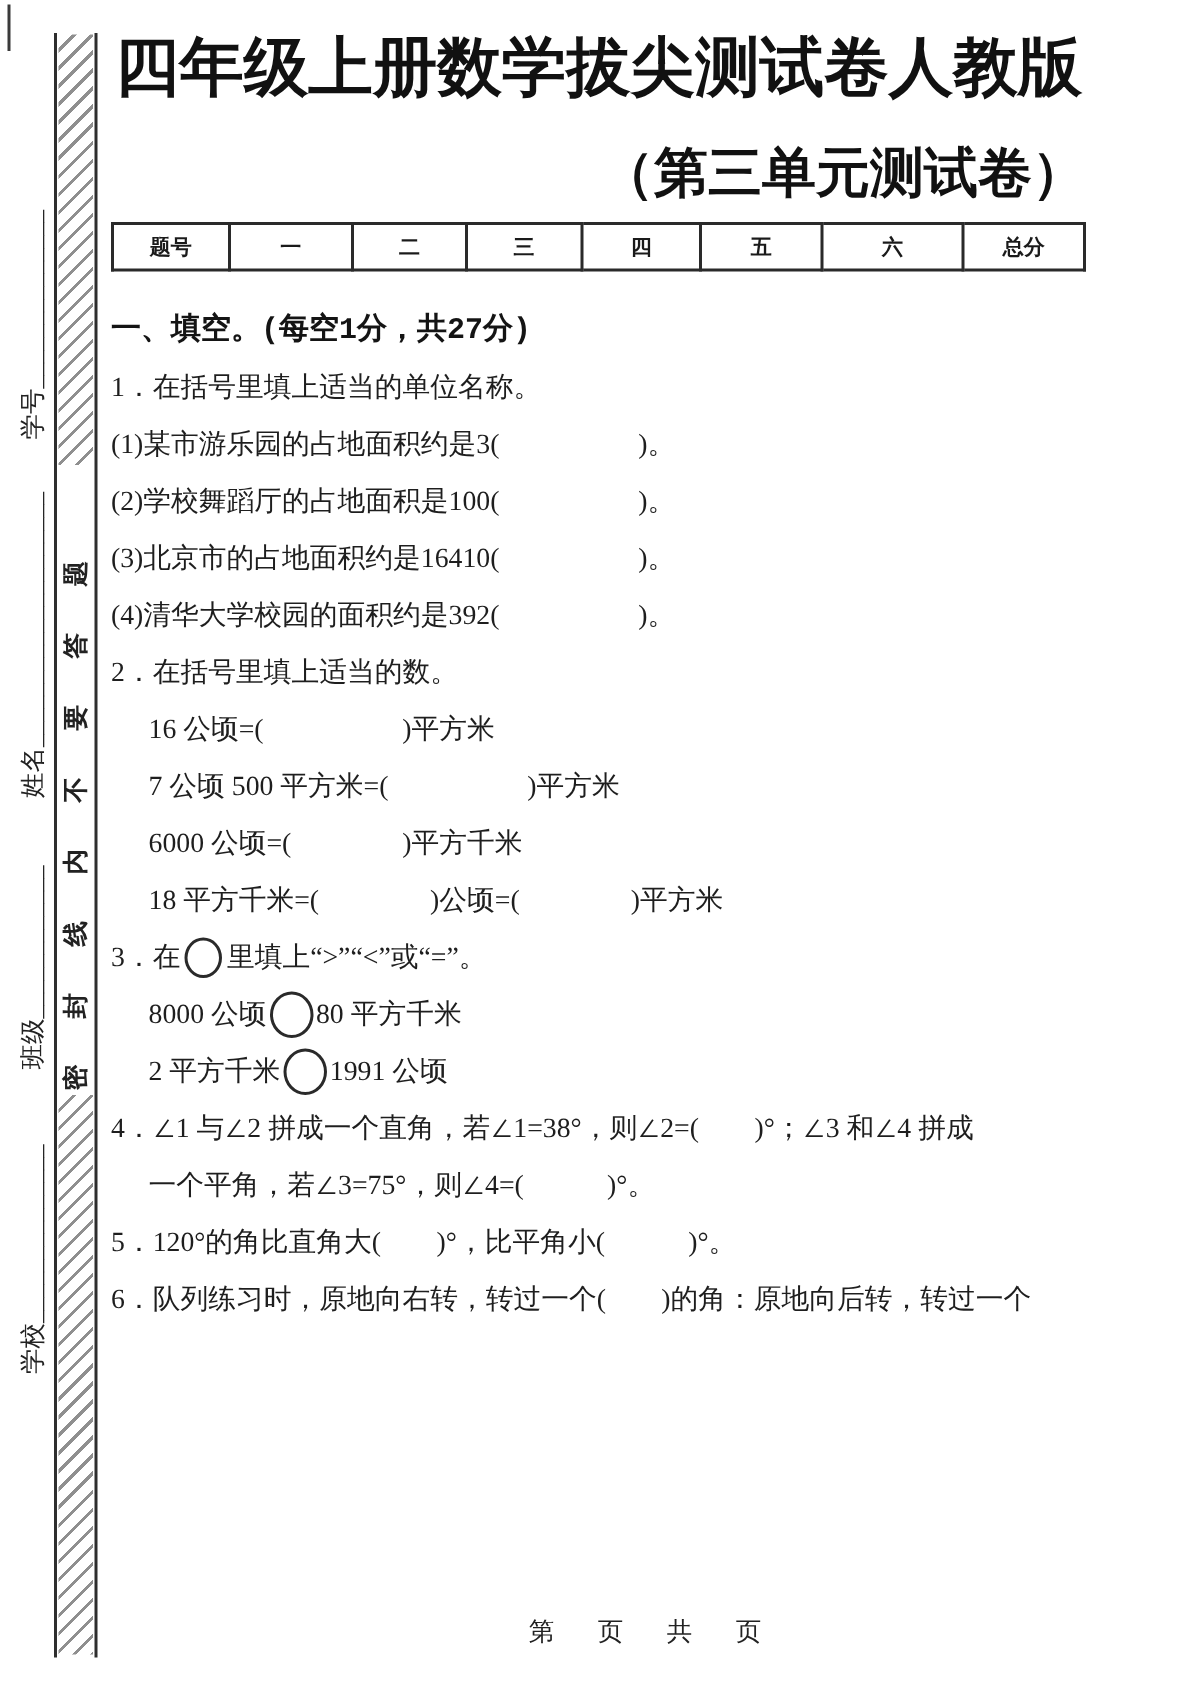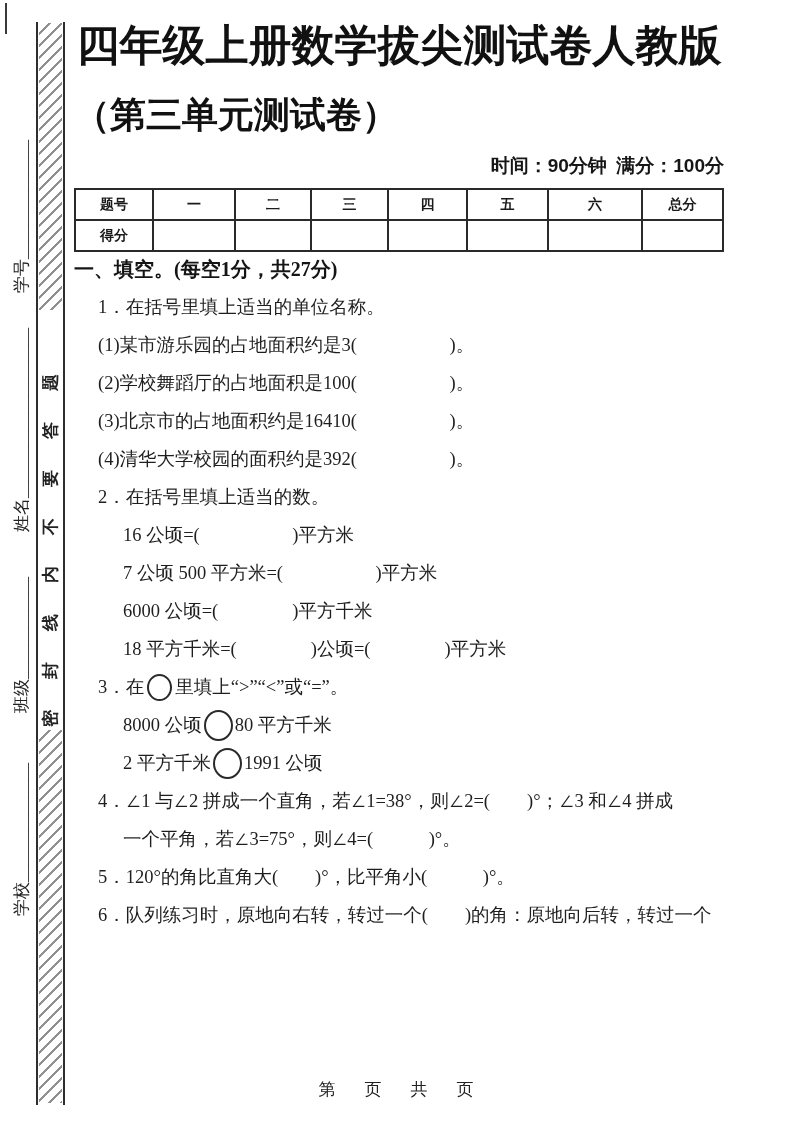--- a/index.html
+++ b/index.html
@@ -41,57 +41,57 @@
   
   #content{position:absolute;left:74px;top:20px;width:650px;}
   .title{
     font-family:"Liberation Sans", sans-serif;
     font-weight:700;font-size:43px;line-height:50px;
     text-align:center;color:#111;letter-spacing:0px;white-space:nowrap;
   }
   .subtitle{
     font-family:"Liberation Sans", sans-serif;
     font-weight:700;font-size:36px;line-height:46px;
-    margin-top:22px;text-align:left;color:#111;
+    margin-top:22px;text-align:right;color:#111;
   }
   .exam-info{
     font-family:"Liberation Sans", sans-serif;
     font-weight:600;font-size:19px;line-height:24px;
     margin-top:16px;text-align:right;color:#161616;
   }
   .score-table{width:100%;border-collapse:collapse;margin-top:10px;table-layout:fixed;}
   .score-table td{
     border:2px solid #2a2a2a;height:27px;text-align:center;
     font-family:Liberation Sans, sans-serif;font-weight:700;font-size:14px;color:#1a1a1a;
   }
   .score-table col:nth-child(1){width:12%;}
   .score-table col:nth-child(2){width:12.7%;}
   .score-table col:nth-child(3){width:11.7%;}
   .score-table col:nth-child(4){width:11.9%;}
   .score-table col:nth-child(5){width:12.2%;}
   .score-table col:nth-child(6){width:12.5%;}
   .score-table col:nth-child(7){width:14.5%;}
   .score-table col:nth-child(8){width:12.5%;}
   .section-heading{
-    font-family:Liberation Serif, serif;
+    font-family:Liberation Mono, monospace;
     font-weight:700;font-size:20px;line-height:26px;
-    margin-top:4px;color:#141414;
+    margin-top:27px;color:#141414;
   }
-  .line{font-size:18.5px;line-height:38px;white-space:pre-wrap;margin-left:24px;}
+  .line{font-size:18.5px;line-height:38px;white-space:pre-wrap;}
   .line.first{margin-top:6px;}
   .line.indent{padding-left:25px;}
   .circle{
     display:inline-block;width:29px;height:31px;
     border:2px solid #2a2a2a;border-radius:50%;
     vertical-align:middle;margin:0 2px 3px 2px;box-sizing:border-box;
   }
   .circle.small{width:25px;height:27px;margin:0 3px 3px 3px;}
   .page-footer{
-    position:absolute;left:74px;top:1078px;width:650px;
-    text-align:center;font-family:Liberation Sans, sans-serif;
+    position:absolute;left:108px;top:1078px;width:650px;
+    text-align:center;font-family:Liberation Mono, monospace;
     font-size:17px;line-height:24px;color:#222;letter-spacing:6px;
   }
 </style>
 </head>
 <body>
 
 <div id="page">
 
   <div class="edge-mark"></div>
   <div class="seal-line left"></div>
@@ -102,21 +102,20 @@
 
   <div class="mfield" id="field-student-id">学号______________</div>
   <div class="mfield" id="field-name">姓名____________________</div>
   <div class="mfield" id="field-class">班级____________</div>
   <div class="mfield" id="field-school">学校______________</div>
 
   <div id="content">
 
     <div class="title">四年级上册数学拔尖测试卷人教版</div>
     <div class="subtitle">（第三单元测试卷）</div>
-    <div class="exam-info">时间：90分钟 满分：100分</div>
 
     <table class="score-table">
       <colgroup>
           <col>
           <col>
           <col>
           <col>
           <col>
           <col>
           <col>
@@ -125,30 +124,20 @@
       <tbody>
           <tr>
         <td>题号</td>
         <td>一</td>
         <td>二</td>
         <td>三</td>
         <td>四</td>
         <td>五</td>
         <td>六</td>
         <td>总分</td>
-      </tr>
-      <tr>
-        <td>得分</td>
-        <td></td>
-        <td></td>
-        <td></td>
-        <td></td>
-        <td></td>
-        <td></td>
-        <td></td>
       </tr>
     </tbody>
       </table>
 
     <div class="section-heading">一、填空。(每空1分，共27分)</div>
 
     <div class="line first">1．在括号里填上适当的单位名称。</div>
     <div class="line">(1)某市游乐园的占地面积约是3(　　　　　)。</div>
     <div class="line">(2)学校舞蹈厅的占地面积是100(　　　　　)。</div>
     <div class="line">(3)北京市的占地面积约是16410(　　　　　)。</div>

